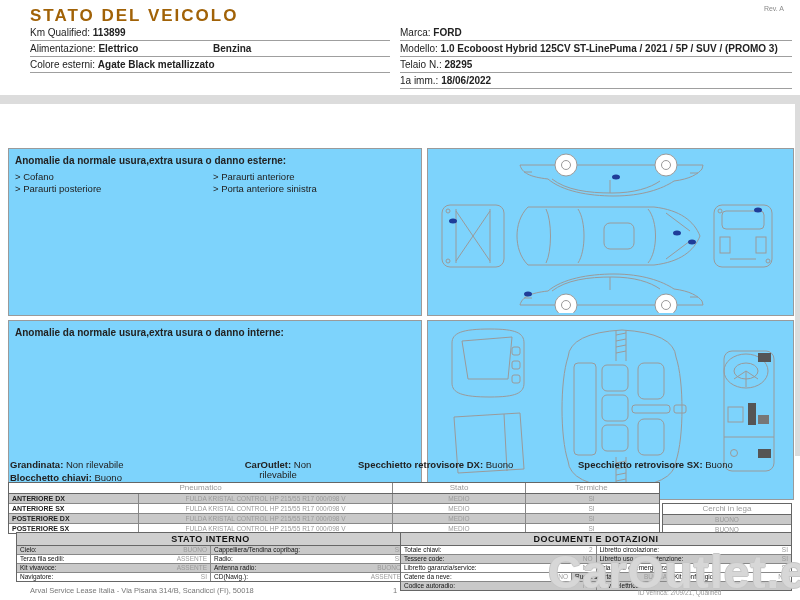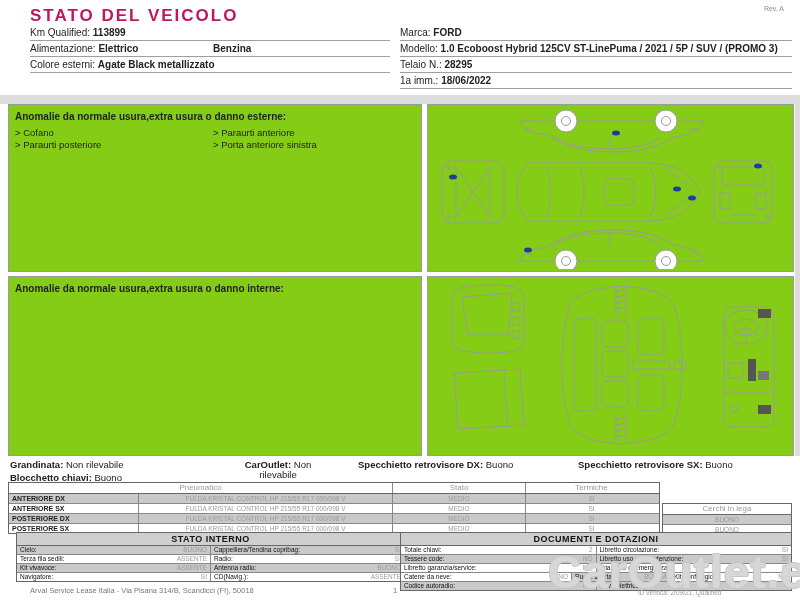--- a/index.html
+++ b/index.html
@@ -1,29 +1,29 @@
 <!DOCTYPE html>
 <html><head>
 <meta charset="utf-8">
 <style>
   html,body{margin:0;padding:0;background:#fff;}
   .page{position:relative;width:800px;height:600px;background:#fff;overflow:hidden;
         font-family:"Liberation Sans","DejaVu Sans",sans-serif;color:#222;}
-  .title{position:absolute;left:30px;top:6px;font-size:17px;font-weight:bold;letter-spacing:2px;color:#be185d;}
+  .title{position:absolute;left:30px;top:6px;font-size:17px;font-weight:bold;letter-spacing:2px;color:#a16207;}
   .rev{position:absolute;right:16px;top:5px;font-size:7px;color:#8a8a8a;}
   .hcol{position:absolute;top:25px;font-size:10px;}
   .hcol-left{left:30px;width:360px;}
   .hcol-right{left:400px;width:392px;}
   .hrow{position:relative;border-bottom:1px solid #9f9f9f;padding:2px 0 1px;min-height:11px;line-height:12px;}
   .lbl{font-weight:normal;}
   .val{font-weight:bold;}
   .val2{position:absolute;left:183px;top:2px;font-weight:bold;}
   .band{position:absolute;left:0;top:95px;width:800px;height:9px;background:#dcdcdc;}
   .side{position:absolute;left:795px;top:95px;width:5px;height:361px;background:#dcdcdc;}
-  .box{position:absolute;border:1px solid #9a9a9a;background:#84cc16;}
+  .box{position:absolute;border:1px solid #9a9a9a;background:#7dd3fc;margin-top:44px;}
   .box-ext-l{left:8px;top:104px;width:412px;height:166px;}
   .box-ext-r{left:427px;top:104px;width:365px;height:166px;}
   .box-int-l{left:8px;top:276px;width:412px;height:178px;}
   .box-int-r{left:427px;top:276px;width:365px;height:178px;}
   .box-title{font-size:10px;font-weight:bold;padding:6px 0 0 6px;}
   .items{display:flex;font-size:9.5px;padding:5px 0 0 6px;}
   .icol{width:198px;line-height:12px;}
   .summary{position:absolute;left:0;top:459px;width:800px;height:22px;font-size:9.5px;text-align:center;}
   .sitem{position:absolute;line-height:10px;}
   .slbl{font-weight:bold;}

